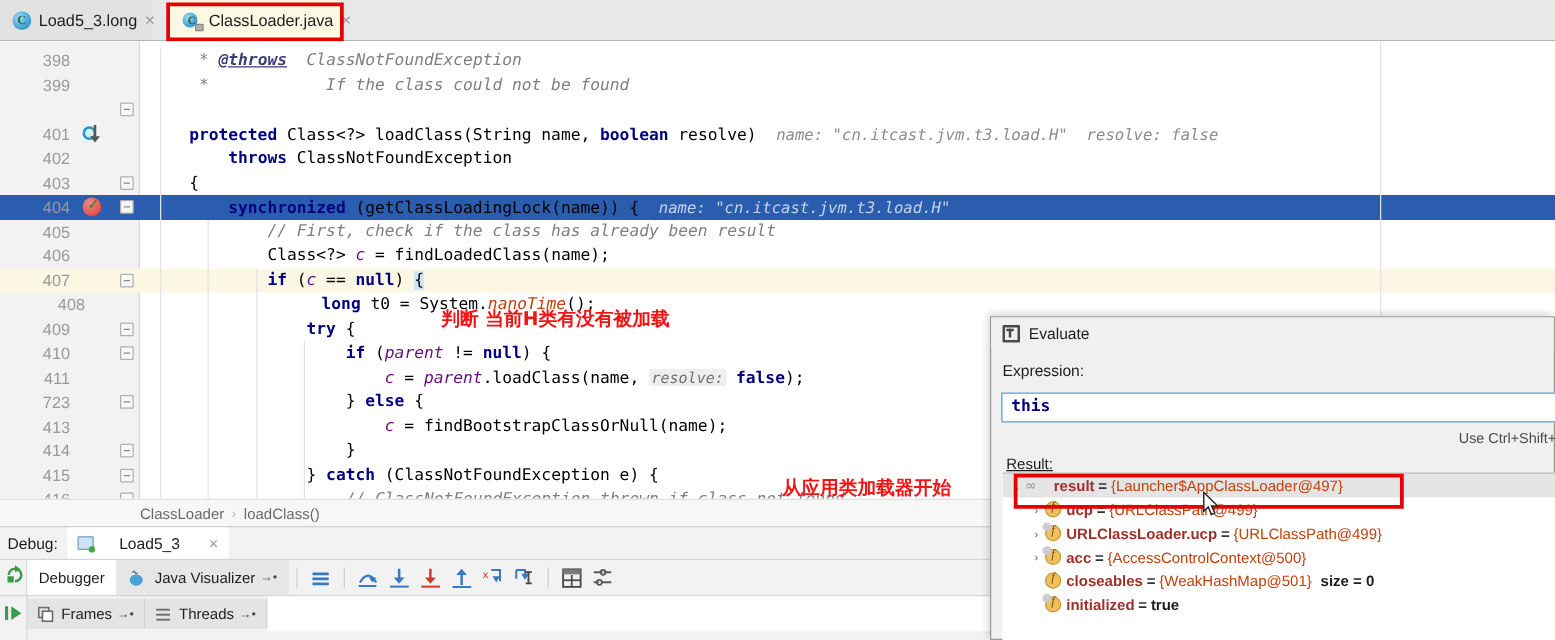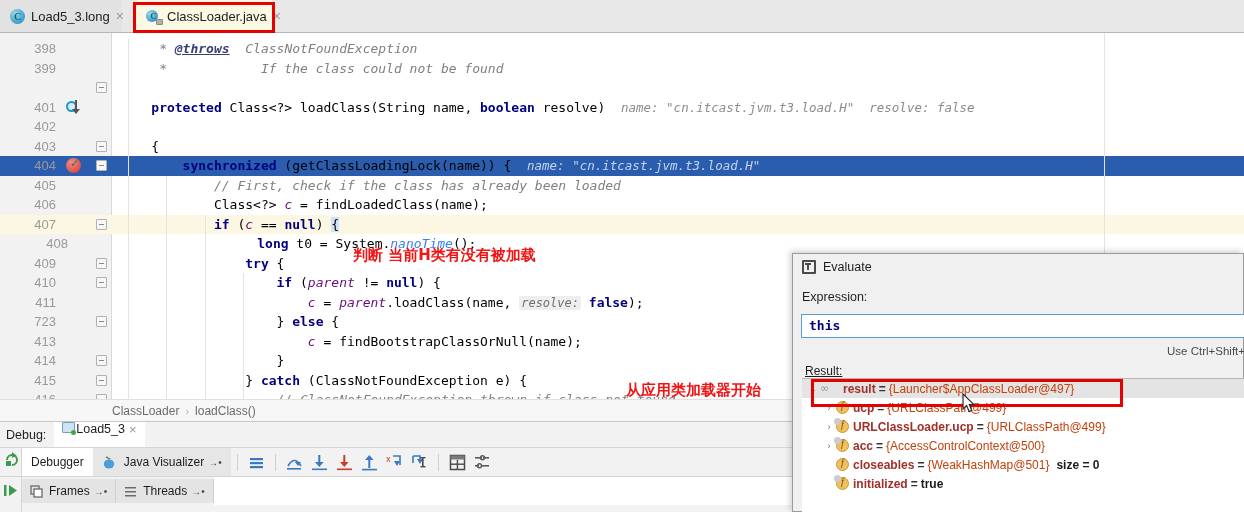--- a/index.html
+++ b/index.html
@@ -97,21 +97,21 @@
   .line.sel .ltext { color: #ffffff; }
   .line.cur { background: #fcf7e2; }
 
   
   .kw   { color: #000080; font-weight: bold; }
   .cmt  { color: #808080; font-style: italic; }
   .doc  { color: #808080; font-style: italic; }
   .doctag { color: #3d3d78; font-style: italic; font-weight: bold; text-decoration: underline; }
   .fld  { color: #660e7a; font-style: italic; }
   .pln  { color: #000000; }
-  .mth  { color: #3b82f6; font-style: italic; }
+  .mth  { color: #c2410c; font-style: italic; }
   .hintbox {
     color: #707070; font-style: italic; font-size: 12px;
     background: #eeeeee; border-radius: 2px; padding: 0 2px;
   }
   .paramhint { color: #8c8c8c; font-style: italic; font-size: 12.5px; }
   .sel .paramhint { color: #c4d4ee; }
 
   
   .fold {
     position: absolute; left: 96px; width: 11px; height: 11px;
@@ -180,21 +180,21 @@
   }
   .dbg-header {
     position: absolute; left: 0; top: 0; width: 1244px; height: 26px;
     background: #f2f2f2; border-bottom: 1px solid #d5d5d5;
     display: flex; align-items: center;
   }
   .dbg-label {
     padding: 0 8px 0 6px; font-size: 12.5px; color: #1d1d1d;
   }
   .dbg-tab {
-    height: 25px; display: flex; gap: 1px;
+    height: 25px; display: flex; align-items: center; gap: 20px;
     padding: 0 8px; background: #ffffff; font-size: 12.5px; color: #1d1d1d;
   }
   .dbg-tab .close { color: #9a9a9a; font-size: 13px; margin-left: 3px; }
   .app-icon {
     width: 13px; height: 12px; position: relative; flex: 0 0 13px;
   }
   .app-icon .fr {
     position: absolute; left: 0; top: 0; width: 13px; height: 11px;
     border: 1.5px solid #6f9fc4; background: #cfe3f2; border-radius: 1px;
   }
@@ -369,27 +369,27 @@
     <div class="gutter-sep"></div>
     <div class="code-area" id="code-area">
         <div class="line" style="top: 6px;"><span class="lineno">398</span><span class="ltext"><span class="doc">     * </span><span class="doctag">@throws</span><span class="doc">  ClassNotFoundException</span></span></div>
         <div class="line" style="top: 25.5px;"><span class="lineno">399</span><span class="ltext"><span class="doc">     *            If the class could not be found</span></span></div>
         <div class="fold" style="top: 49px;"></div>
         <div class="line" style="top: 64.5px;"><span class="lineno">401</span><span class="ltext"><span class="kw">    protected</span><span class="pln"> Class&lt;?&gt; loadClass(String name, </span><span class="kw">boolean</span><span class="pln"> resolve)  </span><span class="paramhint">name: "cn.itcast.jvm.t3.load.H"  resolve: false</span></span></div>
         <div class="marker-override" style="top: 66.5px;">
           <span class="oc"></span>
           <span class="oarrow"></span>
         </div>
-        <div class="line" style="top: 84px;"><span class="lineno">402</span></div>
+        <div class="line" style="top: 84px;"><span class="lineno">402</span><span class="ltext"><span class="pln">        </span><span class="kw">throws</span><span class="pln"> ClassNotFoundException</span></span></div>
         <div class="line" style="top: 103.5px;"><span class="lineno">403</span><span class="ltext"><span class="pln">    {</span></span></div>
         <div class="fold" style="top: 107.5px;"></div>
         <div class="line sel" style="top: 123px;"><span class="lineno">404</span><span class="ltext"><span class="kw">        synchronized</span><span class="pln"> (getClassLoadingLock(name)) {  </span><span class="paramhint">name: "cn.itcast.jvm.t3.load.H"</span></span></div>
         <div class="fold" style="top: 127px;"></div>
         <div class="marker-bp" style="top: 125px;"></div>
-        <div class="line" style="top: 142.5px;"><span class="lineno">405</span><span class="ltext"><span class="cmt">            // First, check if the class has already been loaded</span></span></div>
+        <div class="line" style="top: 142.5px;"><span class="lineno">405</span><span class="ltext"><span class="cmt">            // First, check if the class has already been result</span></span></div>
         <div class="line" style="top: 162px;"><span class="lineno">406</span><span class="ltext"><span class="pln">            Class&lt;?&gt; </span><span class="fld">c</span><span class="pln"> = findLoadedClass(name);</span></span></div>
         <div class="line cur" style="top: 181.5px;"><span class="lineno">407</span><span class="ltext"><span class="pln">            </span><span class="kw">if</span><span class="pln"> (</span><span class="fld">c</span><span class="pln"> == </span><span class="kw">null</span><span class="pln">) </span><span style="background:#cfe2f7">{</span></span></div>
         <div class="fold" style="top: 185.5px;"></div>
         <div class="line" style="top: 201px; margin-left: 12px;"><span class="lineno">408</span><span class="ltext"><span class="pln">                </span><span class="kw">long</span><span class="pln"> t0 = System.</span><span class="mth">nanoTime</span><span class="pln">();</span></span></div>
         <div class="line" style="top: 220.5px;"><span class="lineno">409</span><span class="ltext"><span class="pln">                </span><span class="kw">try</span><span class="pln"> {</span></span></div>
         <div class="fold" style="top: 224.5px;"></div>
         <div class="line" style="top: 240px;"><span class="lineno">410</span><span class="ltext"><span class="pln">                    </span><span class="kw">if</span><span class="pln"> (</span><span class="fld">parent</span><span class="pln"> != </span><span class="kw">null</span><span class="pln">) {</span></span></div>
         <div class="fold" style="top: 244px;"></div>
         <div class="line" style="top: 259.5px;"><span class="lineno">411</span><span class="ltext"><span class="pln">                        </span><span class="fld">c</span><span class="pln"> = </span><span class="fld">parent</span><span class="pln">.loadClass(name, </span><span class="hintbox">resolve:</span><span class="pln"> </span><span class="kw">false</span><span class="pln">);</span></span></div>
         <div class="line" style="top: 279px;"><span class="lineno">723</span><span class="ltext"><span class="pln">                    } </span><span class="kw">else</span><span class="pln"> {</span></span></div>

